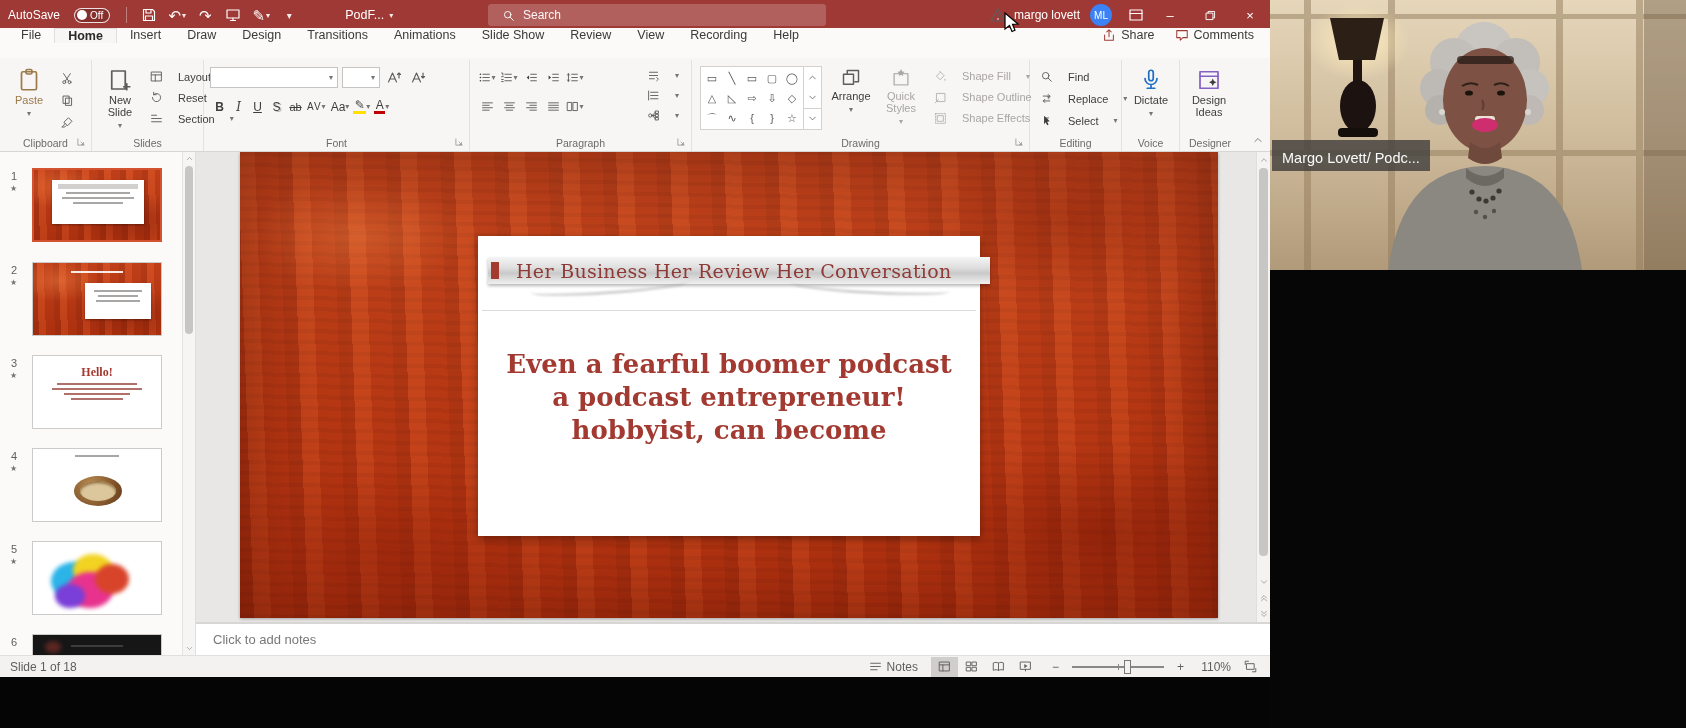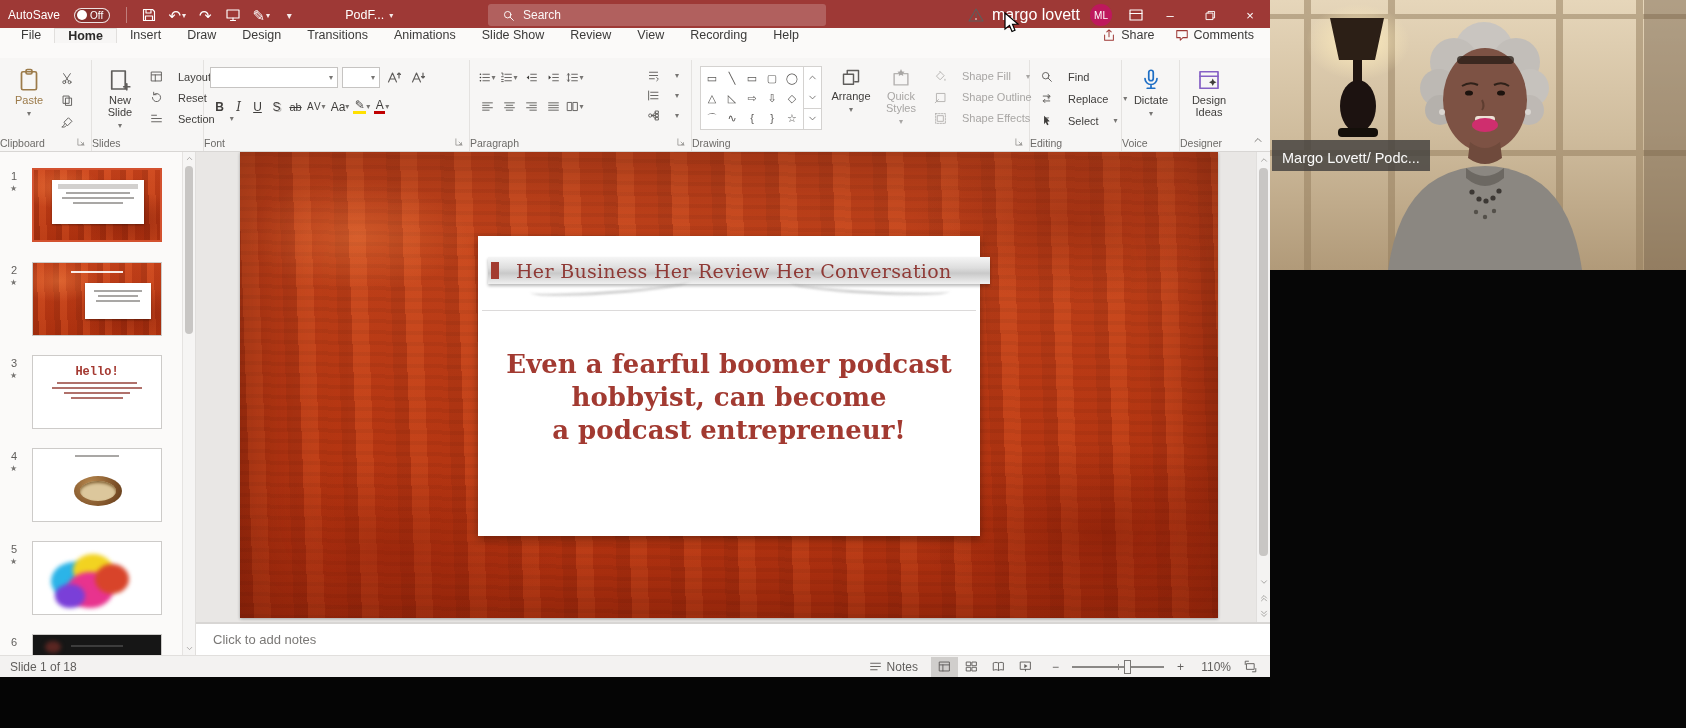--- a/index.html
+++ b/index.html
@@ -23,37 +23,37 @@
 .uglyph{font-size:15px;line-height:15px}
 .ddv{font-size:8px;color:rgba(255,255,255,.9)}
 .ddv.big{font-size:10px}
 .doctitle{display:flex;align-items:center;gap:5px;margin-left:42px;font-size:12.5px;white-space:nowrap}
 .searchbox{position:absolute;left:488px;top:4px;width:338px;height:22px;background:rgba(255,255,255,.20);border-radius:3px;display:flex;align-items:center;padding-left:14px;gap:8px}
 .searchbox .ic{stroke:#fff;width:13px;height:13px}
 .searchtxt{color:rgba(255,255,255,.95);font-size:12px}
 .tright{position:absolute;right:0;top:0;height:30px;display:flex;align-items:center}
 .warn{display:inline-flex;margin-right:8px}
 .warnic{stroke:#ffd972;width:15px;height:15px}
-.acct{margin-right:10px;font-size:16px}
-.avatar{width:22px;height:22px;border-radius:50%;background:#be185d;color:#fff;font-size:10px;display:inline-flex;align-items:center;justify-content:center;margin-right:10px}
+.acct{margin-right:10px;font-size:12px}
+.avatar{width:22px;height:22px;border-radius:50%;background:#3b82f6;color:#fff;font-size:10px;display:inline-flex;align-items:center;justify-content:center;margin-right:10px}
 .wbtn{width:40px;height:30px;display:inline-flex;align-items:center;justify-content:center;font-size:13px;color:#fff}
 .wbtn .ic{stroke:#fff;width:13px;height:13px}
 
 
 .tabsrow{position:absolute;left:0;top:28px;width:1270px;height:30px;background:#fbfaf9;display:flex;align-items:flex-start;padding-left:8px;font-size:12.5px;color:#3b3a39}
 .tab{padding:0 13px;display:flex;align-items:center}
 .tab.active{background:#f7f6f5;border:1px solid #e1dfdd;border-bottom:none;font-weight:bold;color:#2b2a29}
 .tabright{margin-left:auto;display:flex;align-items:center;gap:20px;padding-right:16px}
 .tabact{display:flex;align-items:center;gap:5px}
 .tabact .ic{width:14px;height:14px;stroke:#9e3936}
 
 
 .ribbon{position:absolute;left:0;top:60px;width:1270px;height:92px;background:#f7f6f5;border-bottom:1px solid #d8d6d4;color:#3f3d3b}
 .group{position:absolute;top:0;height:91px;border-right:1px solid #e4e2e0}
-.glabel{position:absolute;bottom:2px;left:0;width:100%;font-size:10.5px;color:#6d6b68}
+.glabel{position:absolute;bottom:2px;left:0;width:100%;text-align:center;font-size:10.5px;color:#6d6b68}
 .launch{position:absolute;bottom:3px;right:4px;width:11px;height:11px;display:inline-flex}
 .launch .ic{width:10px;height:10px;stroke:#8a8886}
 .ic{width:16px;height:16px;fill:none;stroke:#5f5d5b;stroke-width:1.15;stroke-linecap:round;stroke-linejoin:round;display:inline-block;vertical-align:middle}
 .s20{width:20px;height:20px}.s24{width:24px;height:24px}.s13{width:13px;height:13px}.s11{width:11px;height:11px}
 .rbig{width:46px;height:68px;margin-top:4px;display:inline-flex;flex-direction:column;align-items:center;gap:2px;font-size:11px;line-height:12px;text-align:center;padding-top:4px}
 .rsm{display:flex;align-items:center;gap:15px;height:21px;font-size:11px;padding:0 4px;white-space:nowrap}
 .mini{width:22px;height:20px;display:inline-flex;align-items:center;justify-content:center}
 .dda{font-size:8px;color:#777573}
 .c-clip{color:#9c7b4a}.c-clip .ic{stroke:#9c7b4a}
 .c-blue .ic{stroke:#1f6fc5}
@@ -120,21 +120,21 @@
 .thumb.sel{border:2px solid #d35230}
 .redtex{background:
  radial-gradient(60px 30px at 20% 25%, rgba(255,150,80,.35), transparent 70%),
  radial-gradient(80px 40px at 75% 70%, rgba(110,20,5,.45), transparent 70%),
  repeating-linear-gradient(88deg, rgba(90,15,0,.20) 0 6px, rgba(255,120,60,.16) 6px 13px, rgba(150,35,8,.18) 13px 22px),
  linear-gradient(180deg,#c8451d,#b03310)}
 .mwhite{position:absolute;background:#fff;box-shadow:0 1px 2px rgba(0,0,0,.35)}
 .mbanner{height:5px;background:#d2d0ce;margin:4px 6px 3px}
 .mline{height:2px;background:#a9a7a5;margin:3px auto 0}
 .mline.red{background:#b0716b}
-.hellotxt{font-family:Liberation Mono, monospace;font-weight:bold;color:#a43931;font-size:12px;text-align:center;margin-top:9px}
+.hellotxt{font-family:Liberation Serif, serif;font-weight:bold;color:#a43931;font-size:12px;text-align:center;margin-top:9px}
 .walnut{position:absolute;left:41px;top:27px;width:48px;height:30px;border-radius:50%;background:radial-gradient(circle at 35% 30%, #b98a50, #7a4e26 70%, #5d3a1a)}
 .walnut::after{content:"";position:absolute;left:6px;top:5px;width:36px;height:20px;border-radius:50%;background:#dcc79c;box-shadow:inset 0 2px 3px #8a6a3c}
 .blob{position:absolute;border-radius:50%;filter:blur(2px)}
 .tscroll{position:absolute;right:0;top:0;width:13px;height:100%;background:#f6f5f4;border-left:1px solid #e5e3e1}
 .tscroll .sthumb{position:absolute;left:2px;top:14px;width:8px;height:168px;background:#c8c6c4;border-radius:4px}
 .sarrow{position:absolute;left:0;width:13px;height:13px;display:flex;align-items:center;justify-content:center}
 .sarrow .ic{width:9px;height:9px;stroke:#8a8886}
 
 
 .editor{position:absolute;left:196px;top:152px;width:1060px;height:470px;background:#e9e7e5;overflow:hidden}
@@ -924,22 +924,22 @@
         <div class="whitebox"></div>
         <div class="banner">
           <span class="banner-accent"></span>
           <span class="slidetitle">Her Business Her Review Her Conversation</span>
         </div>
         <div class="swoosh" style="left:290px;top:128px;width:160px;transform:rotate(-4deg)"></div>
         <div class="swoosh" style="left:550px;top:128px;width:160px;transform:rotate(3deg)"></div>
         <div class="hrule"></div>
         <div class="bodytext">
           <div>Even a fearful boomer podcast</div>
+          <div>a podcast entrepreneur!</div>
           <div>hobbyist, can become</div>
-          <div>a podcast entrepreneur!</div>
         </div>
       </div>
     </div>
 
     <div class="escroll">
       <div class="escb" style="top:0">
           <svg class="ic">
             <use href="#i-chevU"></use>
           </svg>
         </div>

